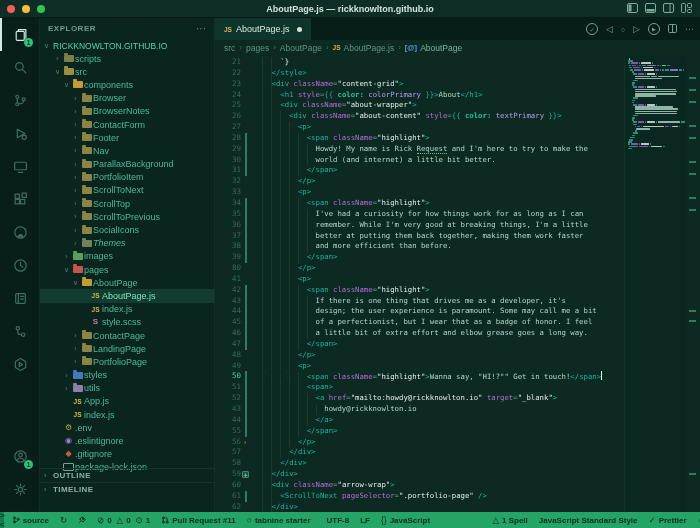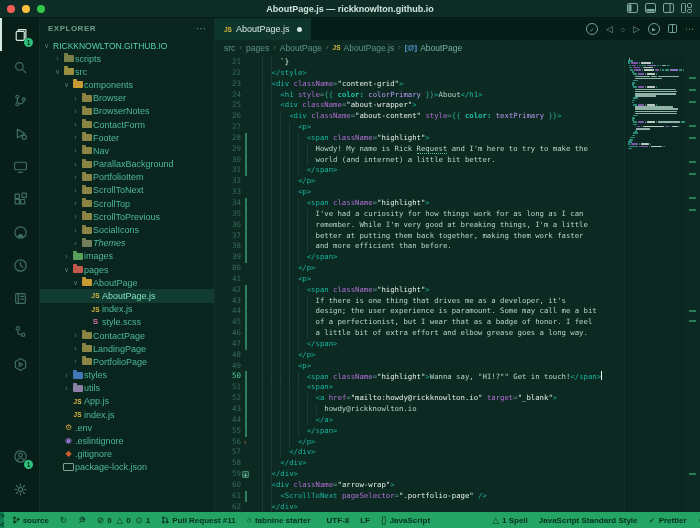--- a/index.html
+++ b/index.html
@@ -448,20 +448,30 @@
           <span>.gitignore</span>
         </div>
         <div class="trow" style="padding-left: 13px;">
           <span class="chev"></span>
           <span class="ficon">
             <span class="npmb"></span>
           </span>
           <span>package-lock.json</span>
         </div>
       </div>
+    <div id="exp-sections">
+        <div class="sect">
+          <span class="chev">›</span>
+          <span>OUTLINE</span>
+        </div>
+        <div class="sect">
+          <span class="chev">›</span>
+          <span>TIMELINE</span>
+        </div>
+      </div>
   </div>
 
   <div id="editor">
     <div id="tabbar">
       <div id="tab-active">
         <span class="jsb">JS</span>
         <span class="tlabel">AboutPage.js</span>
         <span class="dot"></span>
       </div>
       <div id="tab-actions">

